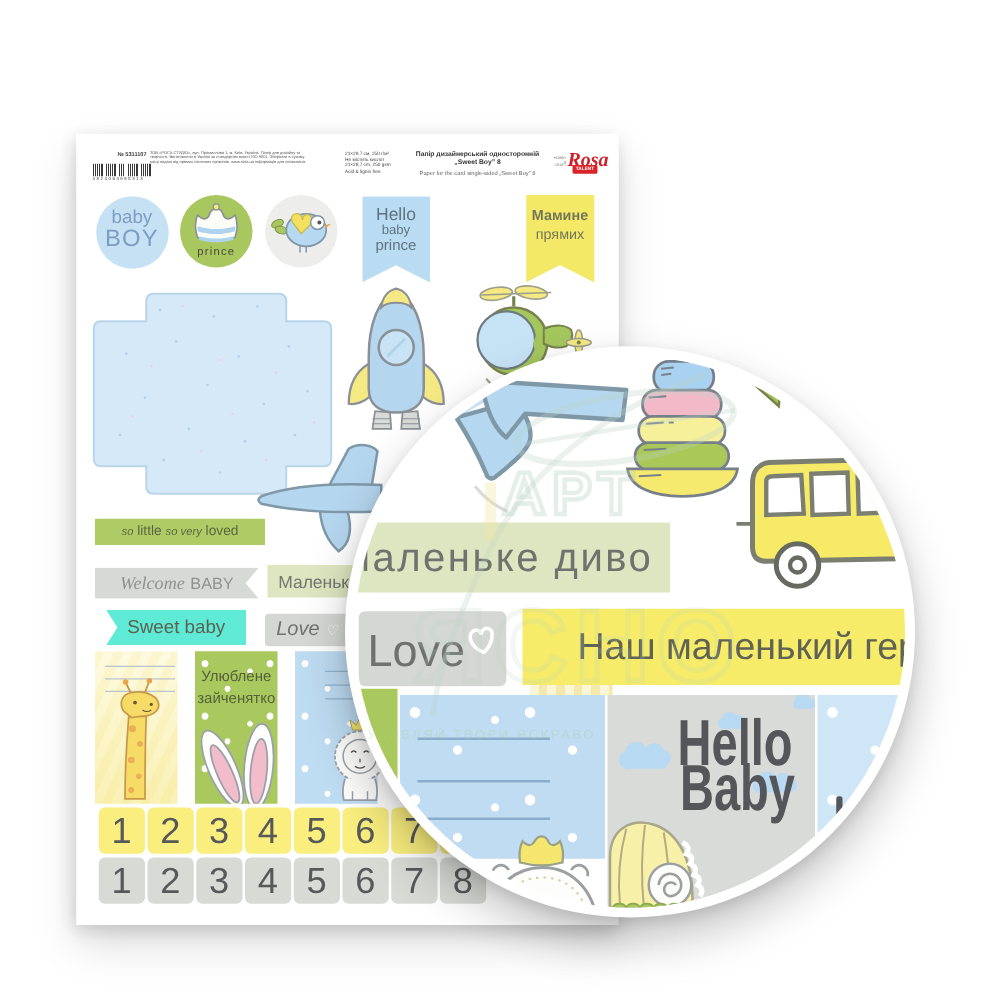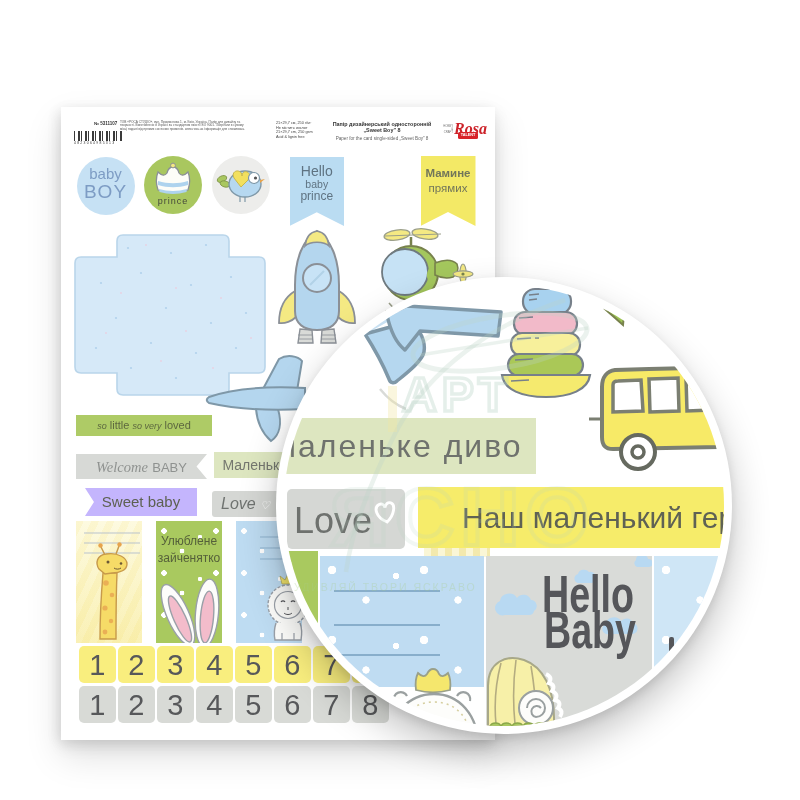--- a/index.html
+++ b/index.html
@@ -167,21 +167,21 @@
     clip-path:polygon(0 0,100% 0,92% 50%,100% 100%,0 100%);color:#8f9290;text-align:center;line-height:25px;">
     <i style="font-family:'Liberation Serif',serif;font-size:14.5px;">Welcome</i> <span style="font-size:13px;">BABY</span></div>
 
   <div class="strip" style="left:15px;top:308px;width:136px;height:21px;background:#aecb66;color:#5c673f;
     text-align:center;line-height:21px;font-size:11px;">
     <i style="font-size:9px;">so</i> little <i style="font-size:9px;">so very</i> loved</div>
 
   <div class="strip" style="left:152.5px;top:345px;width:93px;height:26px;background:#dde6c0;color:#74776f;
     font-size:14px;line-height:26px;padding-left:9px;box-sizing:border-box;">Маленьке д</div>
 
-  <div class="strip" style="left:24px;top:381px;width:112px;height:28px;background:#c4b5fd;
+  <div class="strip" style="left:24px;top:381px;width:112px;height:28px;background:#5eead4;
     clip-path:polygon(0 0,100% 0,100% 100%,0 100%,8% 50%);color:#5d6152;text-align:center;line-height:28px;font-size:15px;">Sweet baby</div>
 
   <div class="strip" style="left:151px;top:384px;width:67px;height:25.5px;background:#d5d7d4;border-radius:3px;
     color:#6f7370;font-size:16px;line-height:26px;padding-left:9px;box-sizing:border-box;font-style:italic;">Love <span style="color:#fff;font-size:11px;">♡</span></div>
 
   <div class="card" style="left:15px;background:repeating-linear-gradient(115deg,rgba(247,232,150,.22) 0 7px,rgba(253,250,224,.15) 7px 14px),linear-gradient(180deg,#fdfae0 0%,#f9efae 100%);">
     <svg width="79" height="122" viewBox="0 0 79 122">
       <path d="M8 12 L64 12 M8 22 L64 22 M8 32 L64 32" stroke="#b9c3cc" stroke-width="1"></path>
       <path d="M29 34 L25 26 M40 33 L43 25" stroke="#c79a4b" stroke-width="1.5"></path>
       <circle cx="24.5" cy="24.5" r="2.2" fill="#e8a44c"></circle>

